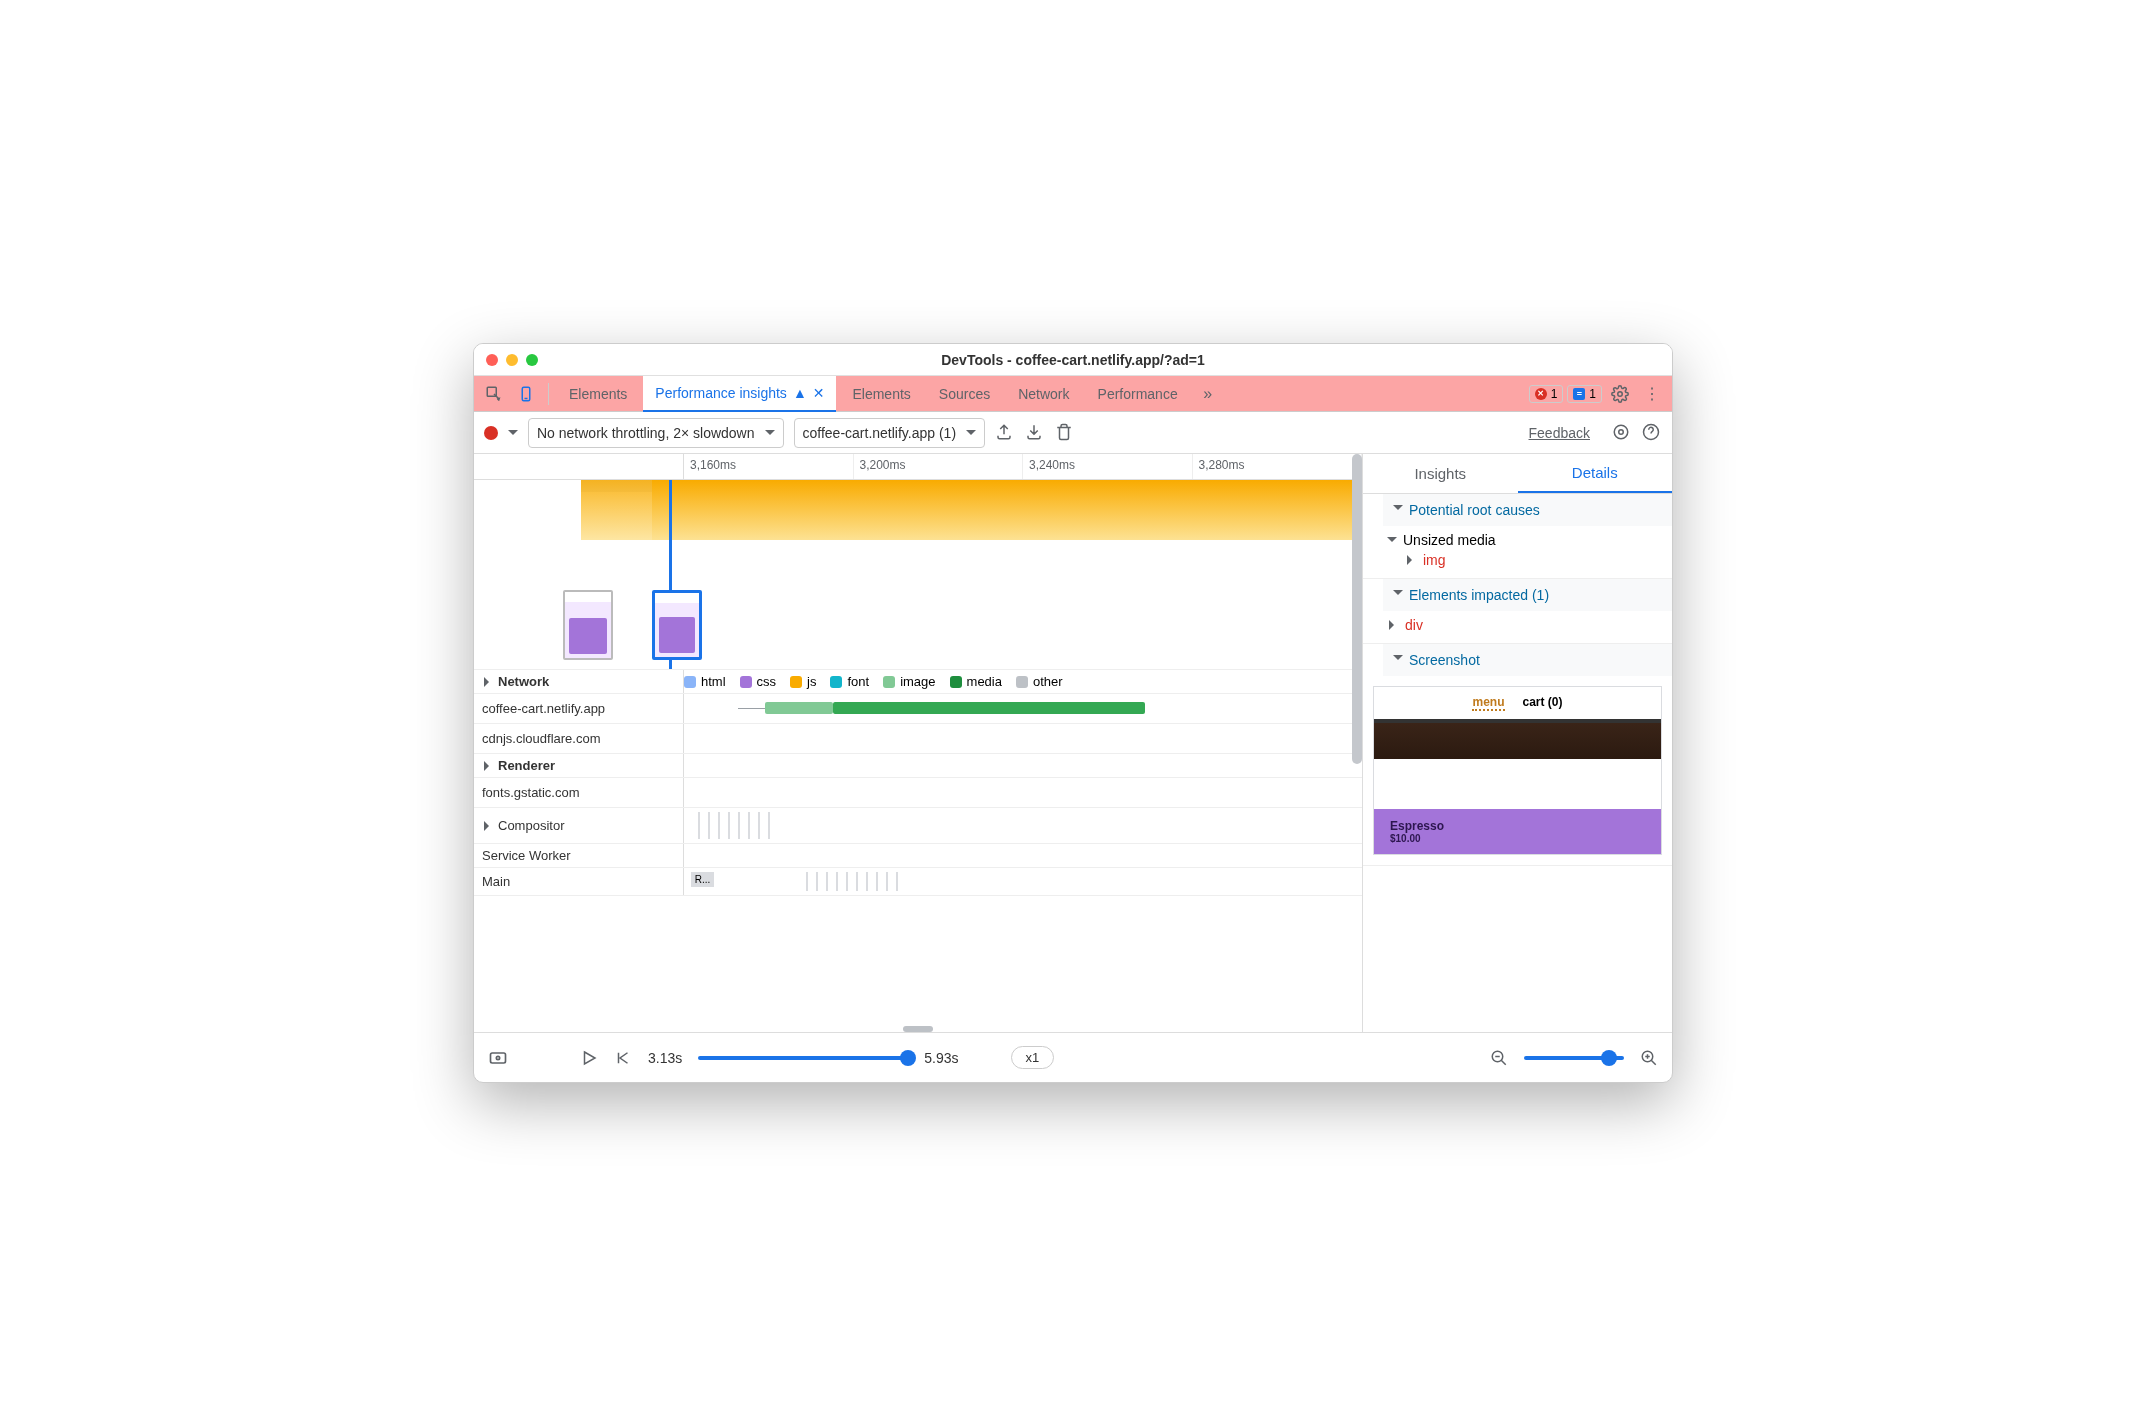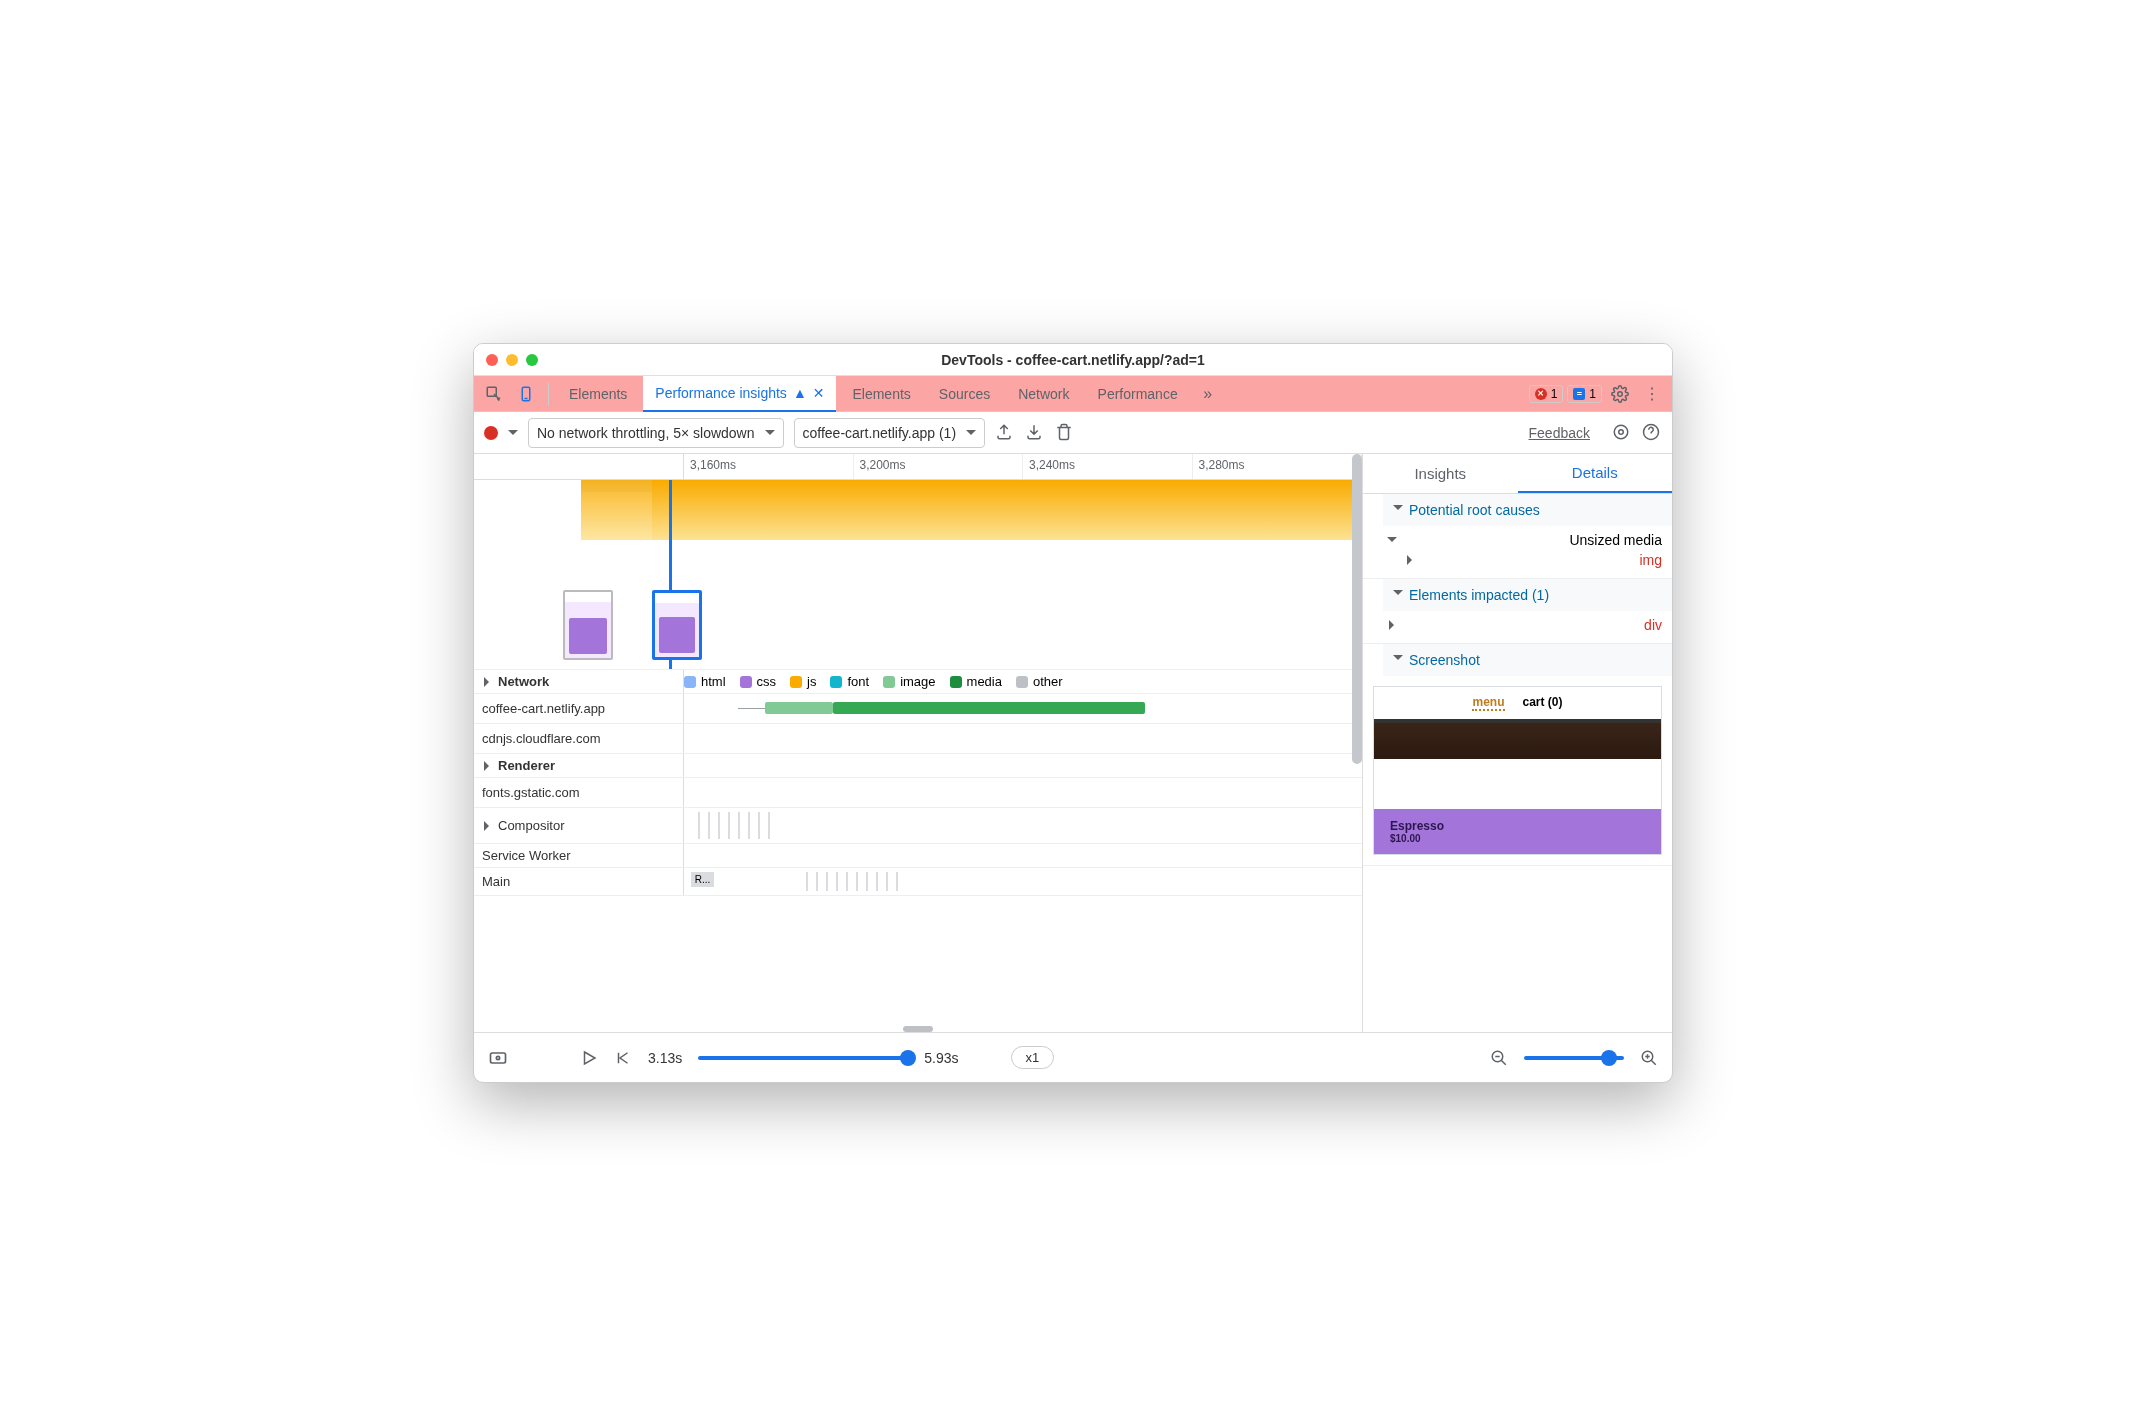--- a/index.html
+++ b/index.html
@@ -65,21 +65,21 @@
 .side { width:310px; border-left:1px solid #ddd; display:flex; flex-direction:column; overflow:hidden;}
 .side-tabs { height:40px; display:flex; border-bottom:1px solid #ddd;}
 .side-tab { flex:1; display:flex; align-items:center; justify-content:center; font-size:15px; color:#5f6368; cursor:pointer;}
 .side-tab.active { color:#1a73e8; border-bottom:2px solid #1a73e8;}
 .section { border-bottom:1px solid #eee;}
 .sec-head { padding:8px 10px; font-size:14px; color:#0369a1; display:flex; gap:6px; background:#f8f9fa;margin-left:20px;}
 .tri { width:0; height:0; border:5px solid transparent;}
 .tri.down { border-top-color:#5f6368; margin-top:3px;}
 .tri.right { border-left-color:#5f6368; margin-left:2px;}
 .sec-body { padding:4px 10px 8px 24px; font-size:14px;}
-.sec-body .sub { display:flex; align-items:center; gap:6px; padding:2px 0;justify-content:space-between;}
+.sec-body .sub { display:flex; align-items:center; gap:6px; padding:2px 0;}
 .red-tag { color:#d93025;}
 .shot { margin:10px; border:1px solid #dadce0; background:#fff;}
 .shot-nav { display:flex; justify-content:center; gap:18px; padding:8px; font-size:12px;}
 .shot-nav .m { color:#c07b1e; font-weight:bold; border-bottom:2px dotted #c07b1e;}
 .shot-nav .c { font-weight:bold;}
 .shot-stripe { height:4px; background:#333;}
 .shot-img { height:36px; background:linear-gradient(#3a2418,#2b1a10);}
 .shot-gap { height:50px; background:#fff;}
 .shot-card { background:#a374d9; padding:10px 16px; color:#2d1650;}
 .shot-card .name { font-size:12px; font-weight:700;}
@@ -149,21 +149,21 @@
           <path d="M19.4 15a1.7 1.7 0 00.3 1.8l.1.1a2 2 0 11-2.8 2.8l-.1-.1a1.7 1.7 0 00-1.8-.3 1.7 1.7 0 00-1 1.5V21a2 2 0 11-4 0v-.1a1.7 1.7 0 00-1-1.5 1.7 1.7 0 00-1.8.3l-.1.1a2 2 0 11-2.8-2.8l.1-.1a1.7 1.7 0 00.3-1.8 1.7 1.7 0 00-1.5-1H3a2 2 0 110-4h.1a1.7 1.7 0 001.5-1 1.7 1.7 0 00-.3-1.8l-.1-.1a2 2 0 112.8-2.8l.1.1a1.7 1.7 0 001.8.3 1.7 1.7 0 001-1.5V3a2 2 0 114 0v.1a1.7 1.7 0 001 1.5 1.7 1.7 0 001.8-.3l.1-.1a2 2 0 112.8 2.8l-.1.1a1.7 1.7 0 00-.3 1.8 1.7 1.7 0 001.5 1H21a2 2 0 110 4h-.1a1.7 1.7 0 00-1.5 1z"></path>
         </svg>
     </div>
     <div class="icon-btn">⋮</div>
   </div>
 
   <div class="toolbar">
     <div class="rec"></div>
     <div class="chev-down"></div>
     <div class="select">
-      <span>No network throttling, 5× slowdown</span>
+      <span>No network throttling, 2× slowdown</span>
       <div class="chev-down"></div>
     </div>
     <div class="select">
       <span>coffee-cart.netlify.app (1)</span>
       <div class="chev-down"></div>
     </div>
     <div class="icon">
       <svg width="18" height="18" viewBox="0 0 24 24" fill="none" stroke="currentColor" stroke-width="2">
           <path d="M12 15V3M7 8l5-5 5 5M4 17v2a2 2 0 002 2h12a2 2 0 002-2v-2"></path>
         </svg>

